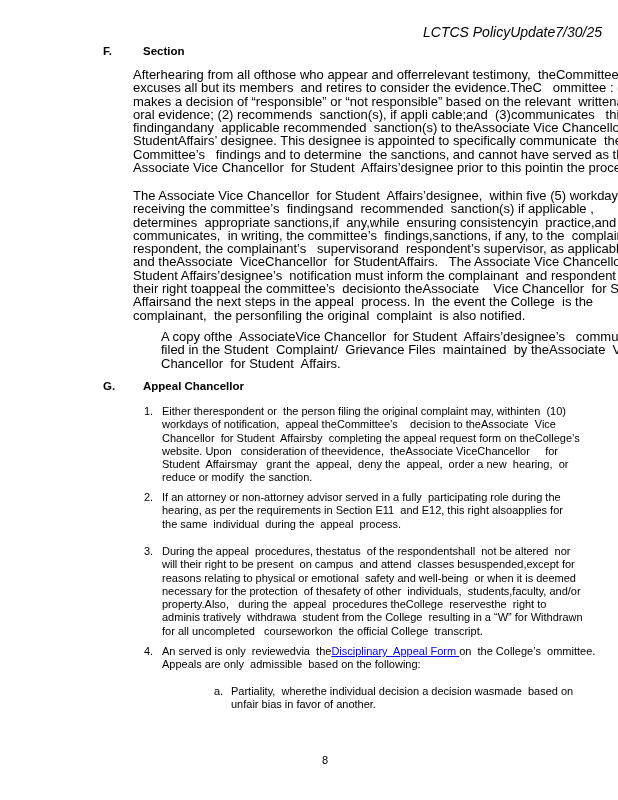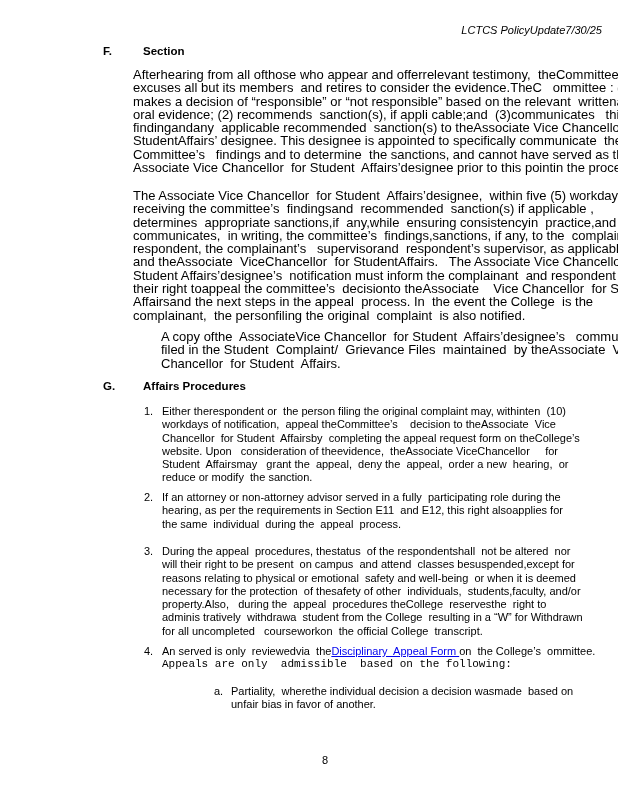--- a/index.html
+++ b/index.html
@@ -17,21 +17,21 @@
   }
   .page {
     position: absolute;
     inset: 0;
     background: #ffffff;
   }
   .doc-header {
     position: absolute;
     top: 24px;
     right: 16px;
-    font-size: 11px;
+    font-size: 14px;
     font-style: italic;
     white-space: pre;
   }
   .heading {
     position: absolute;
     left: 103px;
     display: flex;
     font-weight: bold;
     font-size: 11.5px;
     line-height: 13.3px;
@@ -112,21 +112,21 @@
 their right toappeal the committee’s  decisionto theAssociate    Vice Chancellor  for Student
 Affairsand the next steps in the appeal  process. In  the event the College  is the
 complainant,  the personfiling the original  complaint  is also notified.</div>
 
   <div class="para" style="top:330px;margin-left:28px;">A copy ofthe  AssociateVice Chancellor  for Student  Affairs’designee’s   communication,  is
 filed in the Student  Complaint/  Grievance Files  maintained  by theAssociate  Vice
 Chancellor  for Student  Affairs.</div>
 
   <div class="heading" style="top:380px;">
       <span class="hletter">G.</span>
-      <span class="htitle">Affairs Procedures</span>
+      <span class="htitle">Appeal Chancellor</span>
     </div>
 
   <div class="list-item" style="top:405px;">
       <span class="num">1.</span>
       <span class="lines">Either therespondent or  the person filing the original complaint may, withinten  (10)
 workdays of notification,  appeal theCommittee’s    decision to theAssociate  Vice
 Chancellor  for Student  Affairsby  completing the appeal request form on theCollege’s
 website. Upon   consideration of theevidence,  theAssociate ViceChancellor     for
 Student  Affairsmay   grant the  appeal,  deny the  appeal,  order a new  hearing,  or
 reduce or modify  the sanction.</span>
@@ -145,21 +145,21 @@
 will their right to be present  on campus  and attend  classes besuspended,except for
 reasons relating to physical or emotional  safety and well-being  or when it is deemed
 necessary for the protection  of thesafety of other  individuals,  students,faculty, and/or
 property.Also,   during the  appeal  procedures theCollege  reservesthe  right to
 adminis tratively  withdrawa  student from the College  resulting in a “W” for Withdrawn
 for all uncompleted   courseworkon  the official College  transcript.</span>
     </div>
 
   <div class="list-item" style="top:645px;">
       <span class="num">4.</span>
-      <span class="lines"><span><span>An served is only  reviewedvia  the</span><a class="doclink">Disciplinary  Appeal Form </a><span>on  the College’s  ommittee.</span></span><span style="display:block;font-family:Liberation Mono, monospace;">Appeals are only  admissible  based on the following:</span></span>
+      <span class="lines"><span><span>An served is only  reviewedvia  the</span><a class="doclink">Disciplinary  Appeal Form </a><span>on  the College’s  ommittee.</span></span><span style="display:block;">Appeals are only  admissible  based on the following:</span></span>
     </div>
 
   <div class="list-item sub-item" style="top:685px;">
       <span class="num">a.</span>
       <span class="lines">Partiality,  wherethe individual decision a decision wasmade  based on
 unfair bias in favor of another.</span>
     </div>
 
   <div class="page-number">8</div>
 

